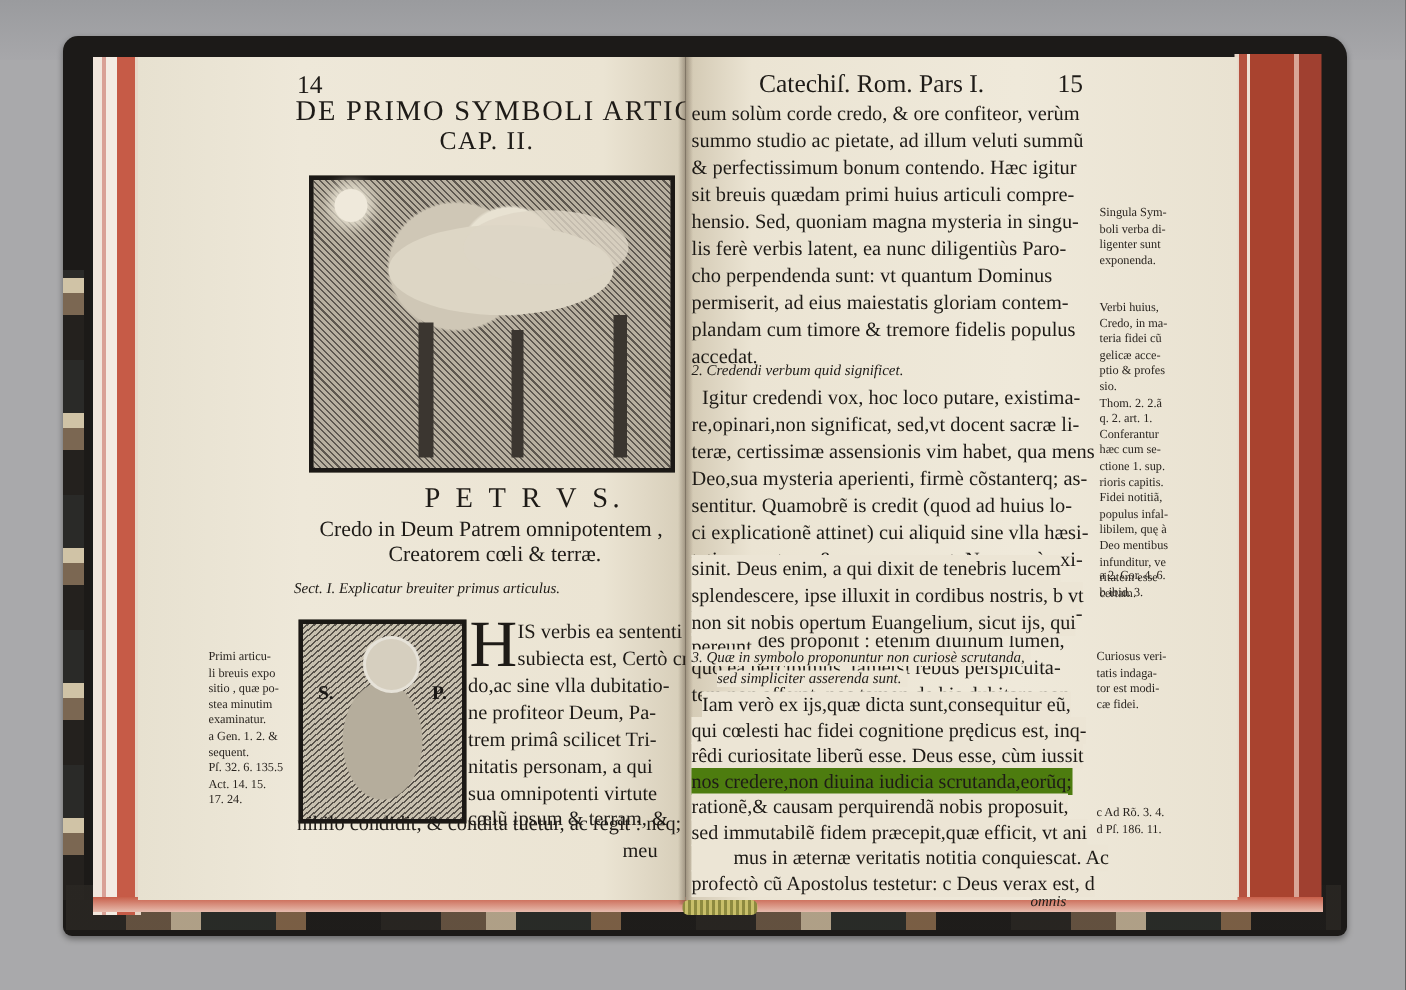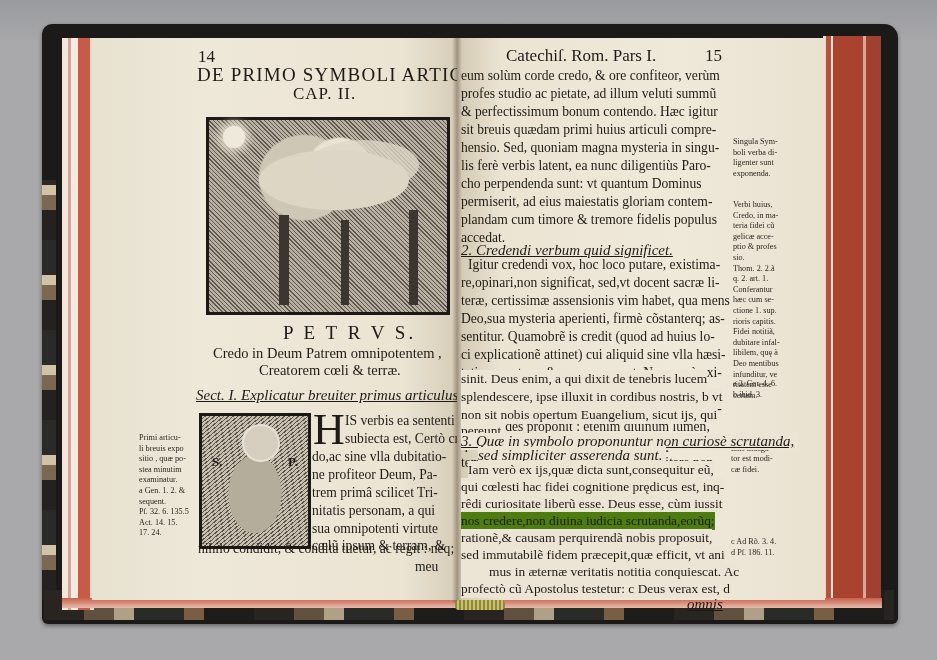--- a/index.html
+++ b/index.html
@@ -14,21 +14,21 @@
   .page{position:absolute;top:38px;height:562px;background:#ece6d6;}
   .page-left{left:92px;width:365px;background:linear-gradient(90deg,#e7e1d0,#eee8d9 30%,#ebe4d3 85%,#d6cdb8);}
   .page-right{left:457px;width:368px;background:linear-gradient(90deg,#d2c8b2,#ebe4d3 12%,#efe9da 60%,#e9e2d1);}
   .gutter{position:absolute;left:452px;top:38px;width:10px;height:565px;background:linear-gradient(90deg,rgba(0,0,0,0),rgba(60,45,30,.35),rgba(0,0,0,0));}
   .stitch{position:absolute;left:455px;top:600px;width:50px;height:10px;background:repeating-linear-gradient(90deg,#8d8a3f 0 2px,#c8bf6a 2px 4px);border-radius:4px;}
   .txt{position:absolute;color:#1e1b17;white-space:nowrap;}
   .pageno{font-size:17px;}
   .title{font-size:19px;letter-spacing:1.2px;}
   .cap{font-size:17px;letter-spacing:1px;}
   .body{font-size:13.6px;line-height:18.4px;}
-  .ital{font-style:italic;font-size:15px;text-decoration:underline;}
+  .ital{font-style:italic;font-size:10px;}
   .note{font-size:8.2px;line-height:10.6px;color:#2a2520;}
   .woodcut{position:absolute;border:3px solid #1b1815;background:
     radial-gradient(ellipse at 55% 28%,#e8e2d2 0 18%,transparent 19%),
     radial-gradient(ellipse at 40% 30%,#cfc7b6 0 22%,transparent 23%),
     repeating-linear-gradient(45deg,#5e5850 0 1px,#b8b0a0 1px 3px),
     #8e877a;}
   .woodcut .sun{position:absolute;left:14px;top:6px;width:22px;height:22px;border-radius:50%;background:#efe9db;box-shadow:0 0 8px 4px #e2dccc;}
   .woodcut .tree{position:absolute;background:#3b3630;}
   .woodcut .cloud{position:absolute;background:#ddd6c5;border-radius:50%;}
   .saint{position:absolute;border:3px solid #1b1815;background:
@@ -103,21 +103,21 @@
 </div>
 
 <div class="page page-right"></div>
 <div class="gutter"></div>
 <div class="stitch"></div>
 
 <div class="txt" style="left:506px;top:46px;font-size:17px;">Catechiſ. Rom.  Pars I.</div>
 <div class="txt pageno" style="left:705px;top:46px;">15</div>
 
 <div class="txt body" style="left:461px;top:67px;">eum solùm corde credo, &amp; ore confiteor, verùm</div>
-<div class="txt body" style="left:461px;top:85px;">profes studio ac pietate, ad illum veluti summũ</div>
+<div class="txt body" style="left:461px;top:85px;">summo studio ac pietate, ad illum veluti summũ</div>
 <div class="txt body" style="left:461px;top:103px;">&amp; perfectissimum bonum contendo. Hæc igitur</div>
 <div class="txt body" style="left:461px;top:121px;">sit breuis quædam primi huius articuli compre-</div>
 <div class="txt body" style="left:461px;top:139px;">hensio. Sed, quoniam magna mysteria in singu-</div>
 <div class="txt body" style="left:461px;top:157px;">lis ferè verbis latent, ea nunc diligentiùs Paro-</div>
 <div class="txt body" style="left:461px;top:175px;">cho perpendenda sunt: vt quantum Dominus</div>
 <div class="txt body" style="left:461px;top:193px;">permiserit, ad eius maiestatis gloriam contem-</div>
 <div class="txt body" style="left:461px;top:211px;">plandam cum timore &amp; tremore fidelis populus</div>
 <div class="txt body" style="left:461px;top:229px;">accedat.</div>
 
 <div class="txt ital" style="left:461px;top:242px;">2.   Credendi verbum quid significet.</div>
@@ -151,21 +151,21 @@
     <div>gelicæ acce-</div>
     <div>ptio &amp; profes</div>
     <div>sio.</div>
     <div>Thom. 2. 2.ã</div>
     <div>q. 2. art. 1.</div>
     <div>Conferantur</div>
     <div>hæc cum se-</div>
     <div>ctione 1. sup.</div>
     <div>rioris capitis.</div>
     <div>Fidei notitiã,</div>
-    <div>dubitare infal-</div>
+    <div>populus infal-</div>
     <div>libilem, quę à</div>
     <div>Deo mentibus</div>
     <div>infunditur, ve</div>
     <div>ritatem esse</div>
     <div>certam.</div>
 </div>
 <div class="txt note" style="left:733px;top:379px;">
   <div>a 2. Cor. 4. 6.</div>
     <div>b ibid. 3.</div>
 </div>

